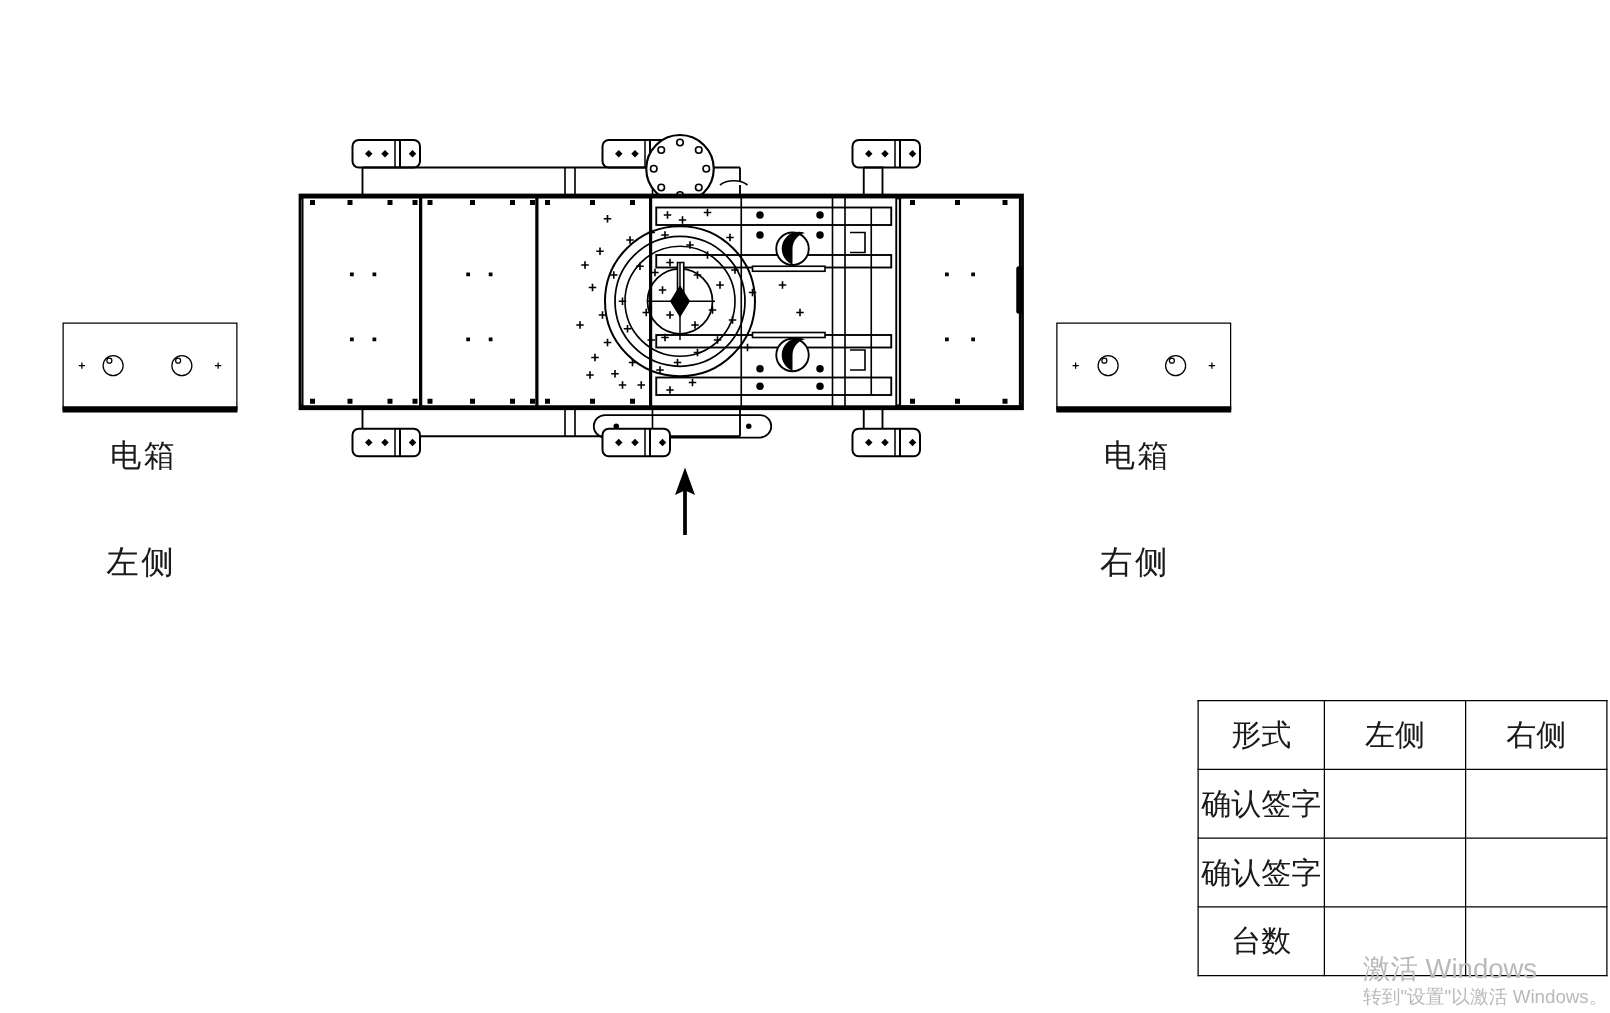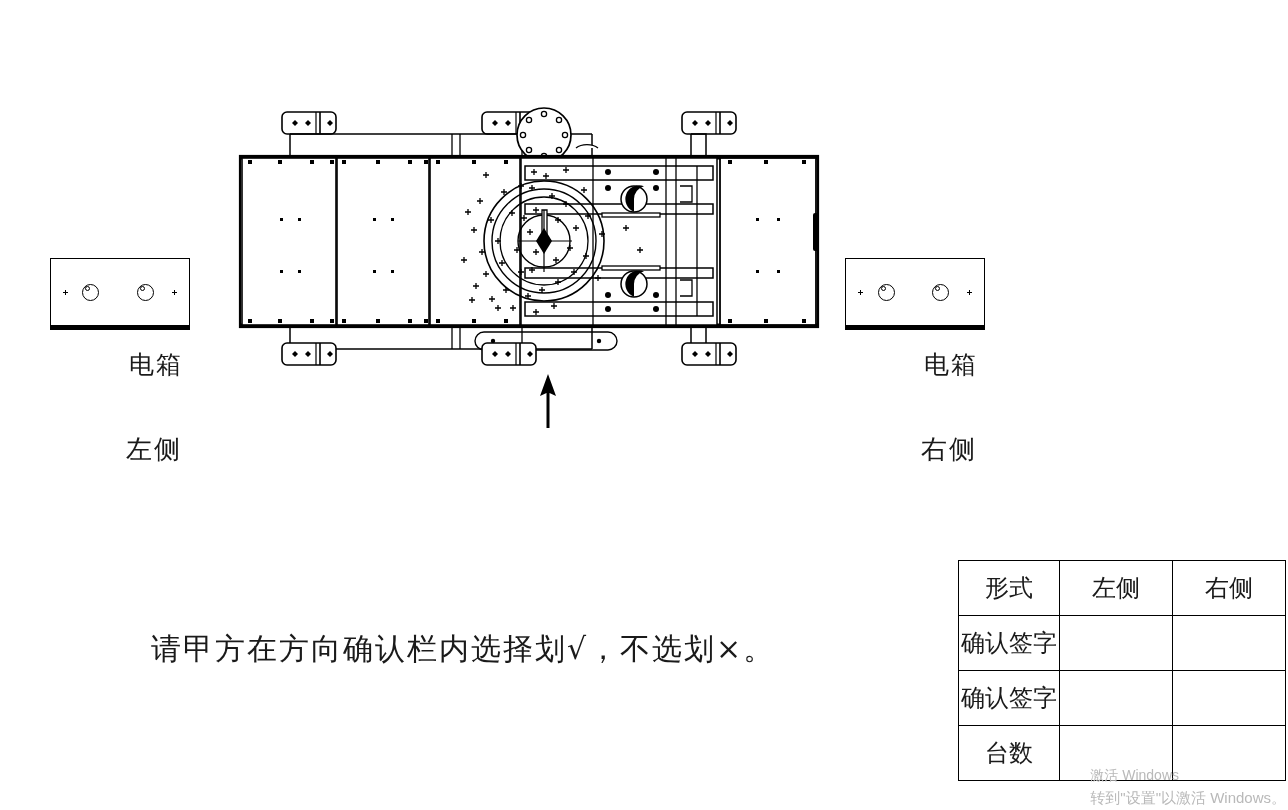--- a/index.html
+++ b/index.html
@@ -67,21 +67,20 @@
   }
   .tickmark::before { left: 0; top: 2px; width: 5px; height: 1px; }
   .tickmark::after  { left: 2px; top: 0; width: 1px; height: 5px; }
 
   .cn-label {
     position: absolute;
     font-family: "DejaVu Serif", "Liberation Serif", serif;
     color: #1a1a1a;
     white-space: nowrap;
     letter-spacing: 2px;
-    margin-left: 41px;
   }
   .lbl-box   { font-size: 25px; }
   .lbl-side  { font-size: 26px; }
   .lbl-arrow { font-size: 28px; letter-spacing: 3px; }
   .lbl-note  { font-size: 30px; letter-spacing: 2px; }
 
   
   .conf-table {
     position: absolute;
     left: 958px;
@@ -111,21 +110,21 @@
     position: absolute;
     right: 2px;
     bottom: 2px;
     text-align: left;
     color: #b9b9b9;
     font-family: "Liberation Sans", sans-serif;
     pointer-events: none;
     white-space: nowrap;
     overflow: hidden;
   }
-  .wm-1 { font-size: 14px; line-height: 26px; }
+  .wm-1 { font-size: 22px; line-height: 26px; }
   .wm-2 { font-size: 15px; line-height: 20px; }
 
   svg { display: block; }
 </style>
 </head>
 <body>
 
 <div class="stage">
 
   <svg class="abs" style="left:236px; top:100px;" width="590" height="275" viewBox="0 0 590 275">
@@ -492,21 +491,20 @@
   <div class="ebox-knob" style="left:932px; top:284px;"></div>
   <div class="tickmark" style="left:858px; top:290px;"></div>
   <div class="tickmark" style="left:967px; top:290px;"></div>
   <div class="cn-label lbl-box" style="left:883px; top:348px;">电箱</div>
   <div class="cn-label lbl-side" style="left:880px; top:432px;">右侧</div>
 
   <svg class="abs" style="left:536px; top:372px;" width="24" height="56" viewBox="0 0 24 56">
     <path d="M12 2 L20 24 L13.5 21 L13.5 56 L10.5 56 L10.5 21 L4 24 Z" fill="#000"></path>
   </svg>
 
-  <div class="cn-label lbl-note" style="left:110px; top:629px;">请甲方在方向确认栏内选择划√，不选划×。</div>
 
   <table class="conf-table">
     <thead>
       <tr>
         <th class="c-form">形式</th>
         <th class="c-side">左侧</th>
         <th class="c-side">右侧</th>
       </tr>
     </thead>
     <tbody>

